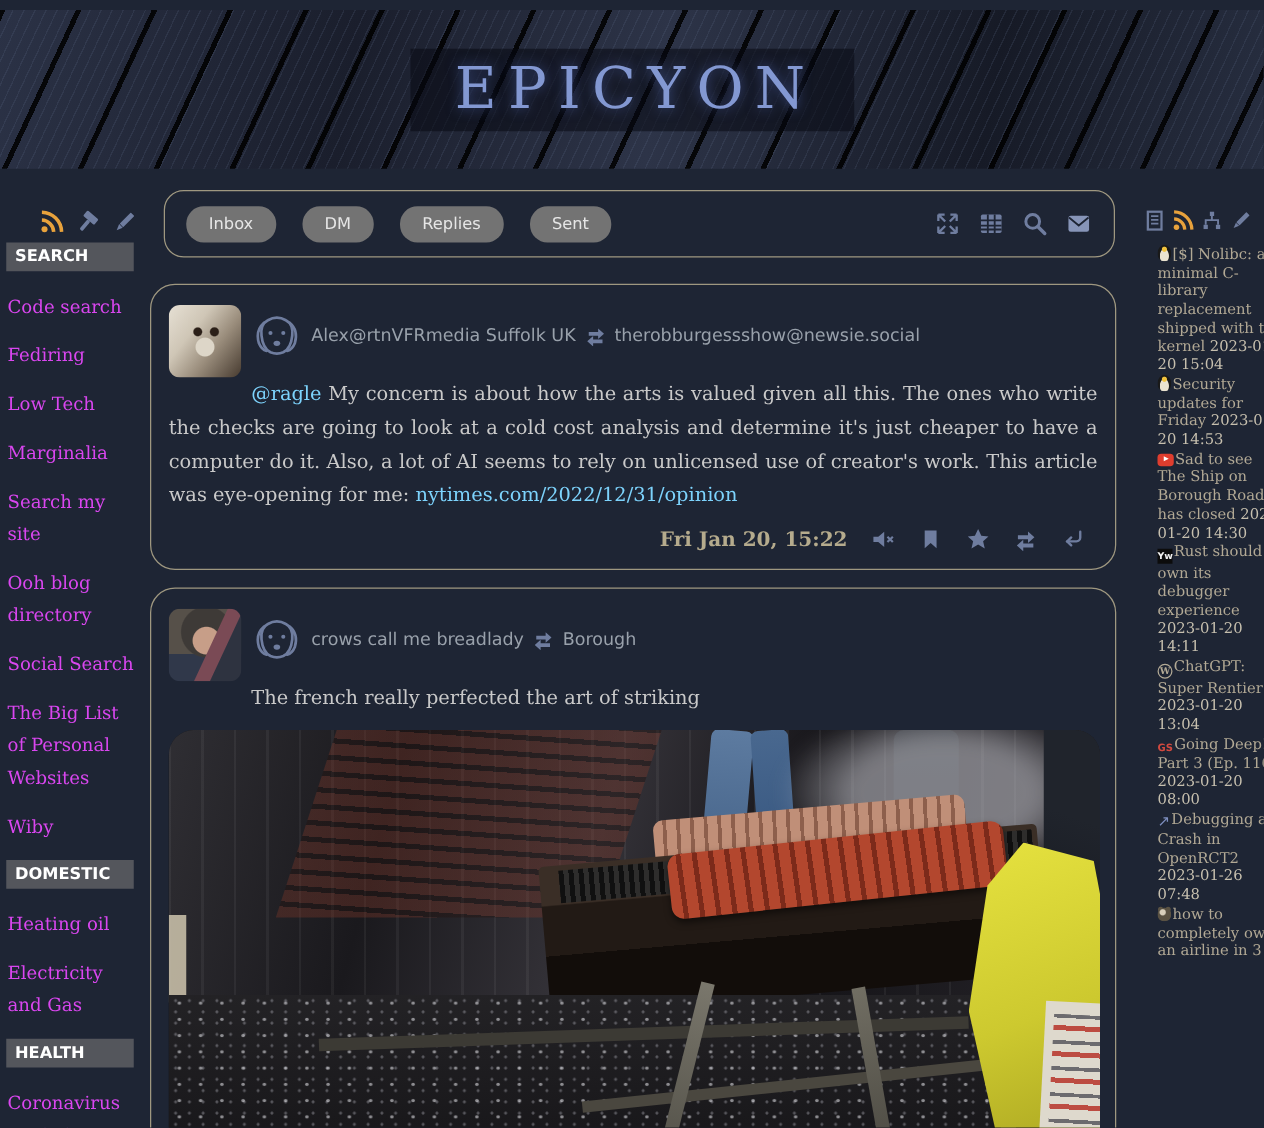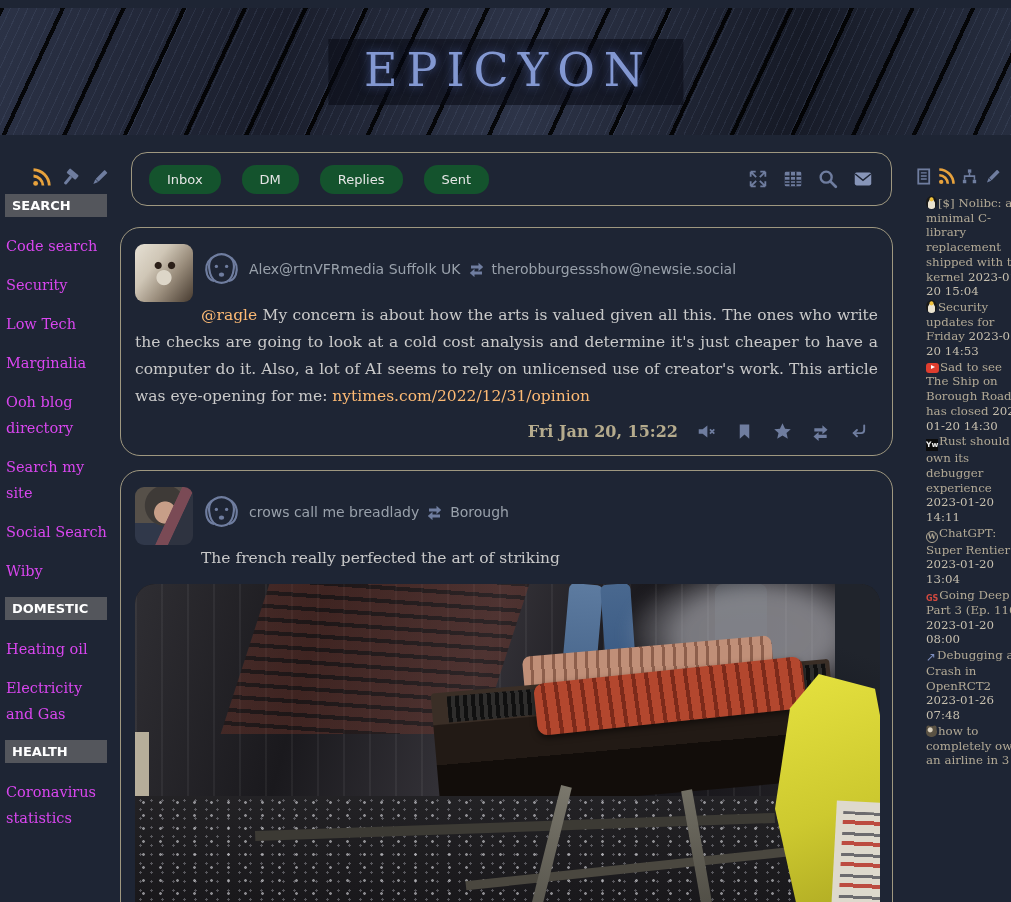--- a/index.html
+++ b/index.html
@@ -52,21 +52,21 @@
   }
 
   
   .center { position:absolute; left:120px; top:135px; width:779px; }
   .toolbar {
     margin:17px 7px 0 11px; height:54px;
     border:1px solid #9f9880; border-radius:16px;
     display:flex; align-items:center; padding:0 17px;
   }
   .tab {
-    background:#14532d; color:#e6e6e6; border:none; cursor:pointer;
+    background:#737373; color:#e6e6e6; border:none; cursor:pointer;
     border-radius:14px; padding:7px 18px; margin-right:21px;
     font:13px "DejaVu Sans", sans-serif;
   }
   .tb-icons { margin-left:auto; display:flex; align-items:center; gap:13px; }
   .tb-icons .ico { width:22px; height:22px; color:#6f7d9f; cursor:pointer; }
   .tb-icons .ico.lit { color:#8795b8; }
 
   .post {
     border:1px solid #9f9880; border-radius:20px;
     margin:21px 6px 0 0; padding:14px 14px 8px 14px;
@@ -95,21 +95,21 @@
     display:flex; align-items:center; gap:7px; margin-top:6px;
     font:14px "DejaVu Sans", sans-serif; color:#99a1ab;
   }
   .dog { width:41px; height:41px; color:#6f7d9f; flex:0 0 auto; }
   .handle { cursor:pointer; white-space:nowrap; }
   .boost-sm { width:17px; height:17px; color:#6f7d9f; flex:0 0 auto; }
   .post-text {
     margin-top:13px; font-size:15.5px; line-height:27px;
     color:#c9c9c9; text-align:justify;
   }
-  .lnk { color:#fdba74; cursor:pointer; }
+  .lnk { color:#7dd3fc; cursor:pointer; }
   .post-footer {
     display:flex; justify-content:flex-end; align-items:center; gap:19px;
     margin:12px 10px 6px 0; clear:right;
   }
   .stamp { color:#b5ab8d; font-size:16px; cursor:pointer;font-weight:bold; }
   .post-footer .ico { width:19px; height:19px; color:#6f7d9f; cursor:pointer; }
 
   
   .photo {
     clear:both; position:relative; overflow:hidden;
@@ -229,26 +229,27 @@
       <rect x="8.4" y="1.5" width="3.8" height="12" rx="0.5"></rect>
       <polygon points="8.4,14 12.2,14 10.3,18.6"></polygon>
     </g>
   </svg>
 </div>
 
 <div class="sidebar">
   <div class="side-header">SEARCH</div>
   <ul>
     <li>Code search</li>
-    <li>Security</li>
+    <li>Fediring</li>
     <li>Low Tech</li>
     <li>Marginalia</li>
+    <li>Search my site</li>
     <li>Ooh blog directory</li>
-    <li>Search my site</li>
     <li>Social Search</li>
+    <li>The Big List of Personal Websites</li>
     <li>Wiby</li>
   </ul>
   <div class="side-header">DOMESTIC</div>
   <ul>
     <li>Heating oil</li>
     <li>Electricity and Gas</li>
   </ul>
   <div class="side-header">HEALTH</div>
   <ul>
     <li>Coronavirus statistics</li>

